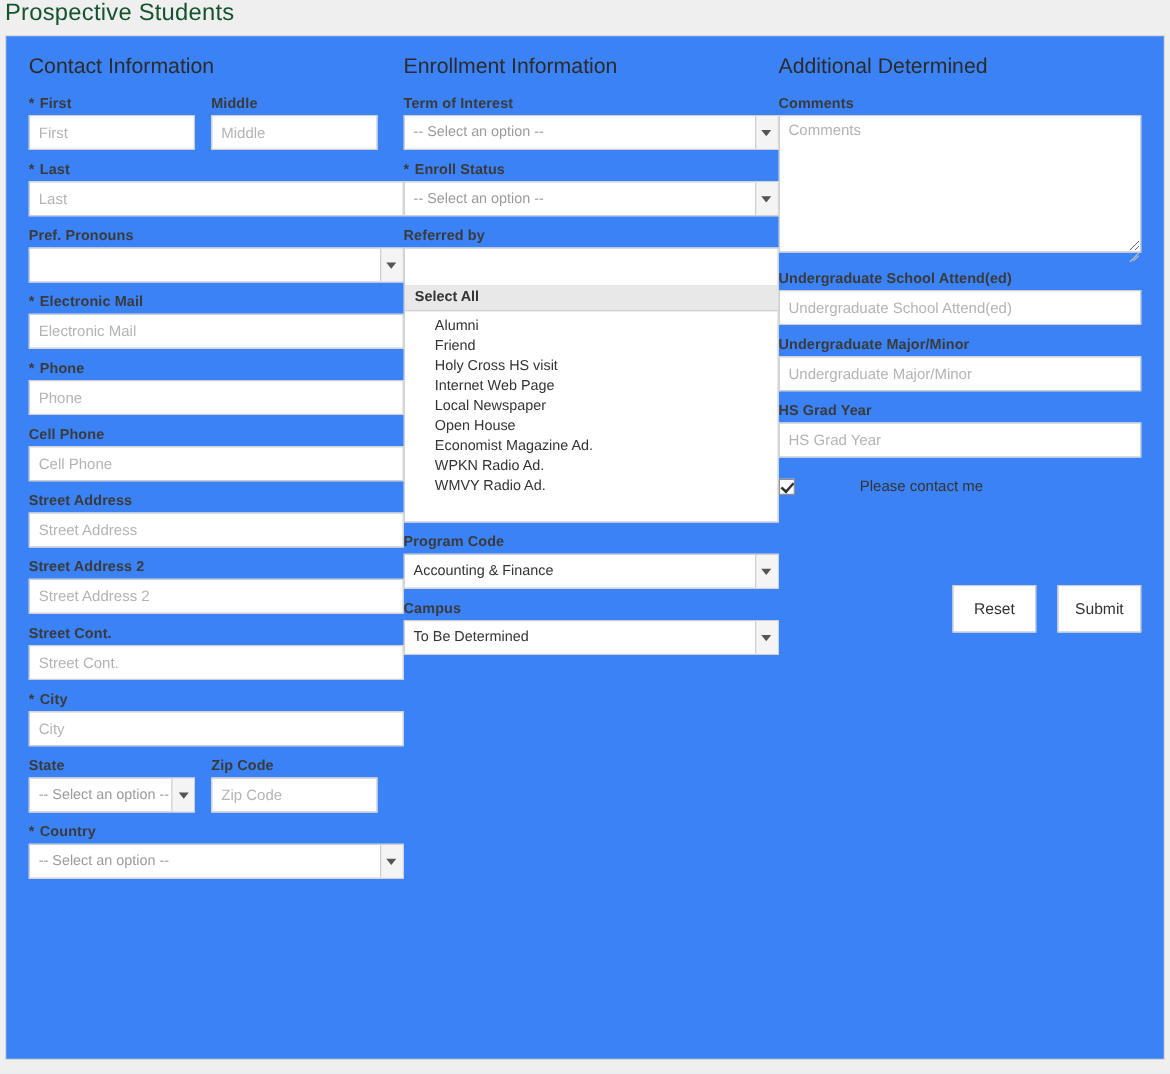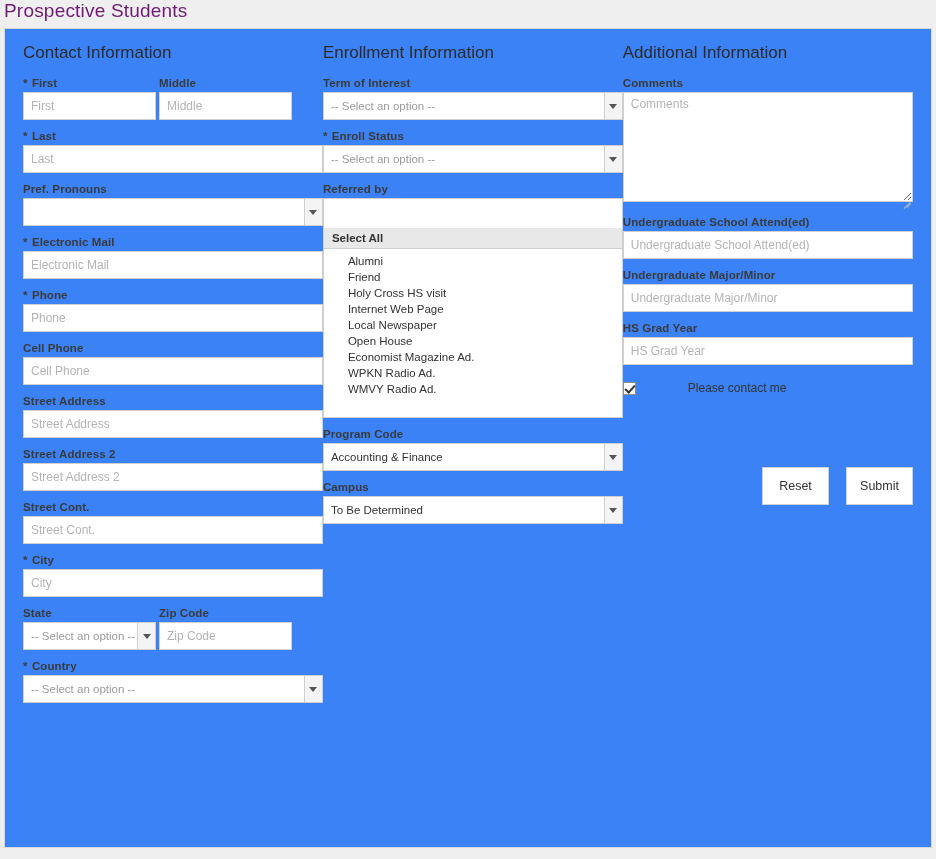--- a/index.html
+++ b/index.html
@@ -8,21 +8,21 @@
     background: #efefef;
     font-family: "Liberation Sans", sans-serif;
   }
   body {
     width: 936px;
     height: 859px;
     overflow: hidden;
   }
   .page-title {
     font-size: 19px;
-    color: #701a75;
+    color: #14532d;
     padding: 0 0 8px 4px;
     margin: 0;
     font-weight: 400;
     letter-spacing: .2px;
   }
   .form-panel {
     position: absolute;
     top: 28px;
     left: 4px;
     width: 928px;
@@ -72,21 +72,21 @@
     padding: 4px 7px;
     font-family: "Liberation Sans", sans-serif;
     outline: none;
   }
   input.txt::placeholder, textarea.txt::placeholder { color: #b4b4b4; }
   textarea.txt {
     height: 110px;
     resize: vertical;
     overflow: auto;
   }
-  .row2 { display: flex; gap: 3px; }
+  .row2 { display: flex; gap: 13px; }
   .row2 .c1 { width: 133px; }
   .row2 .c2 { width: 133px; }
 
   .select-wrap {
     position: relative;
     width: 100%;
     height: 28px;
     border: 1px solid #cfcfcf;
     background: #fff;
     box-sizing: border-box;
@@ -365,21 +365,21 @@
         <div class="select-wrap filled">
           <div class="sel-val">To Be Determined</div>
           <div class="arrow">
               <i></i>
             </div>
         </div>
       </div>
     </div>
 
     <div class="col-extra">
-      <h2 class="section-title">Additional Information</h2>
+      <h2 class="section-title">Additional Determined</h2>
 
       <div class="field">
         <label class="label">Comments</label>
         <div class="ta-wrap">
           <textarea class="txt" placeholder="Comments" style=""></textarea>
           <div class="ta-grip"></div>
         </div>
       </div>
 
       <div class="field">

